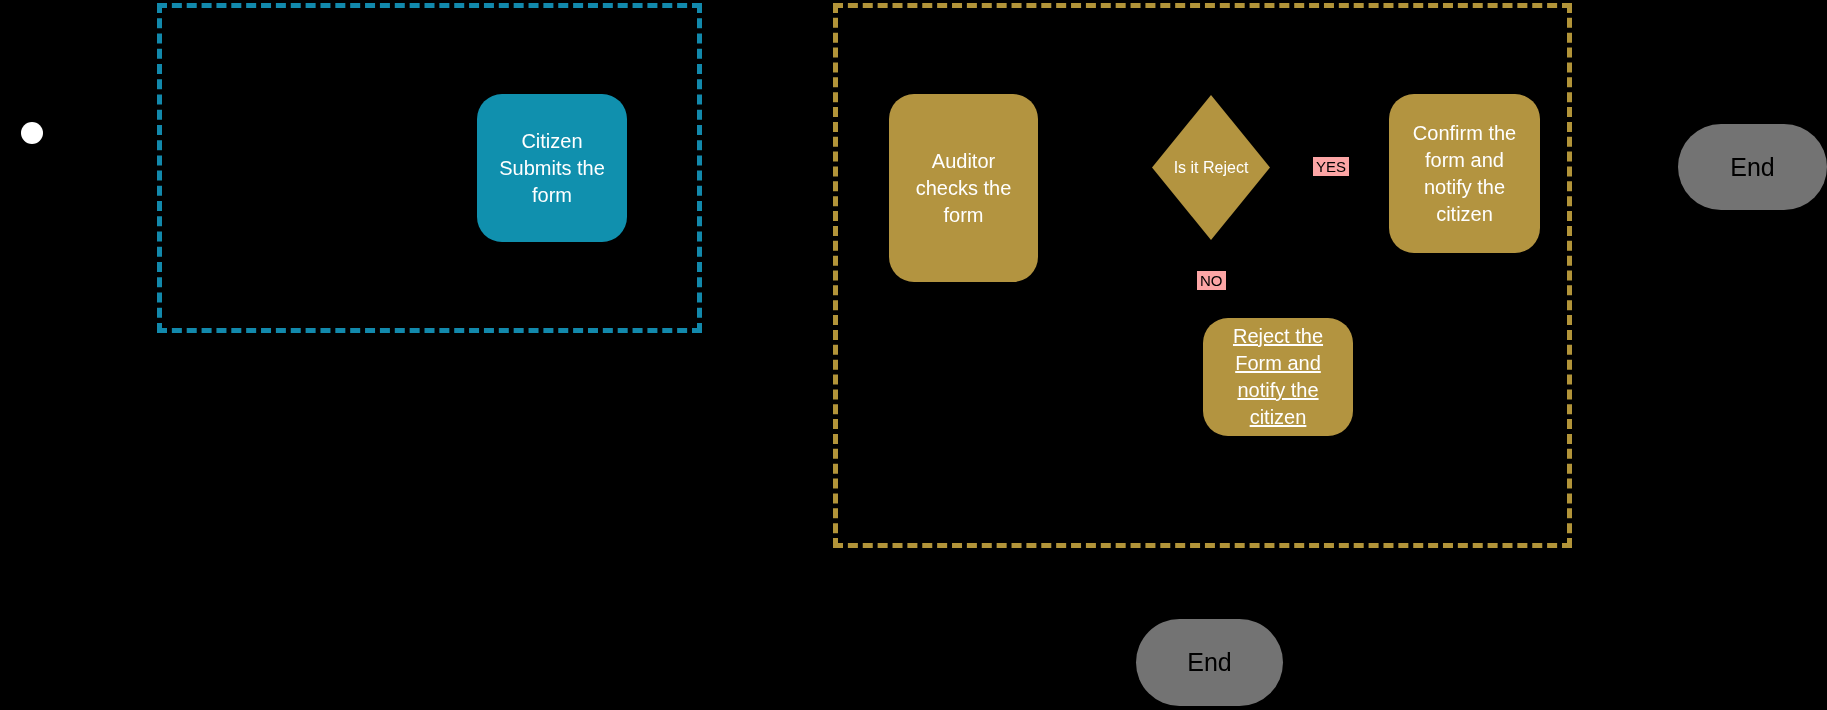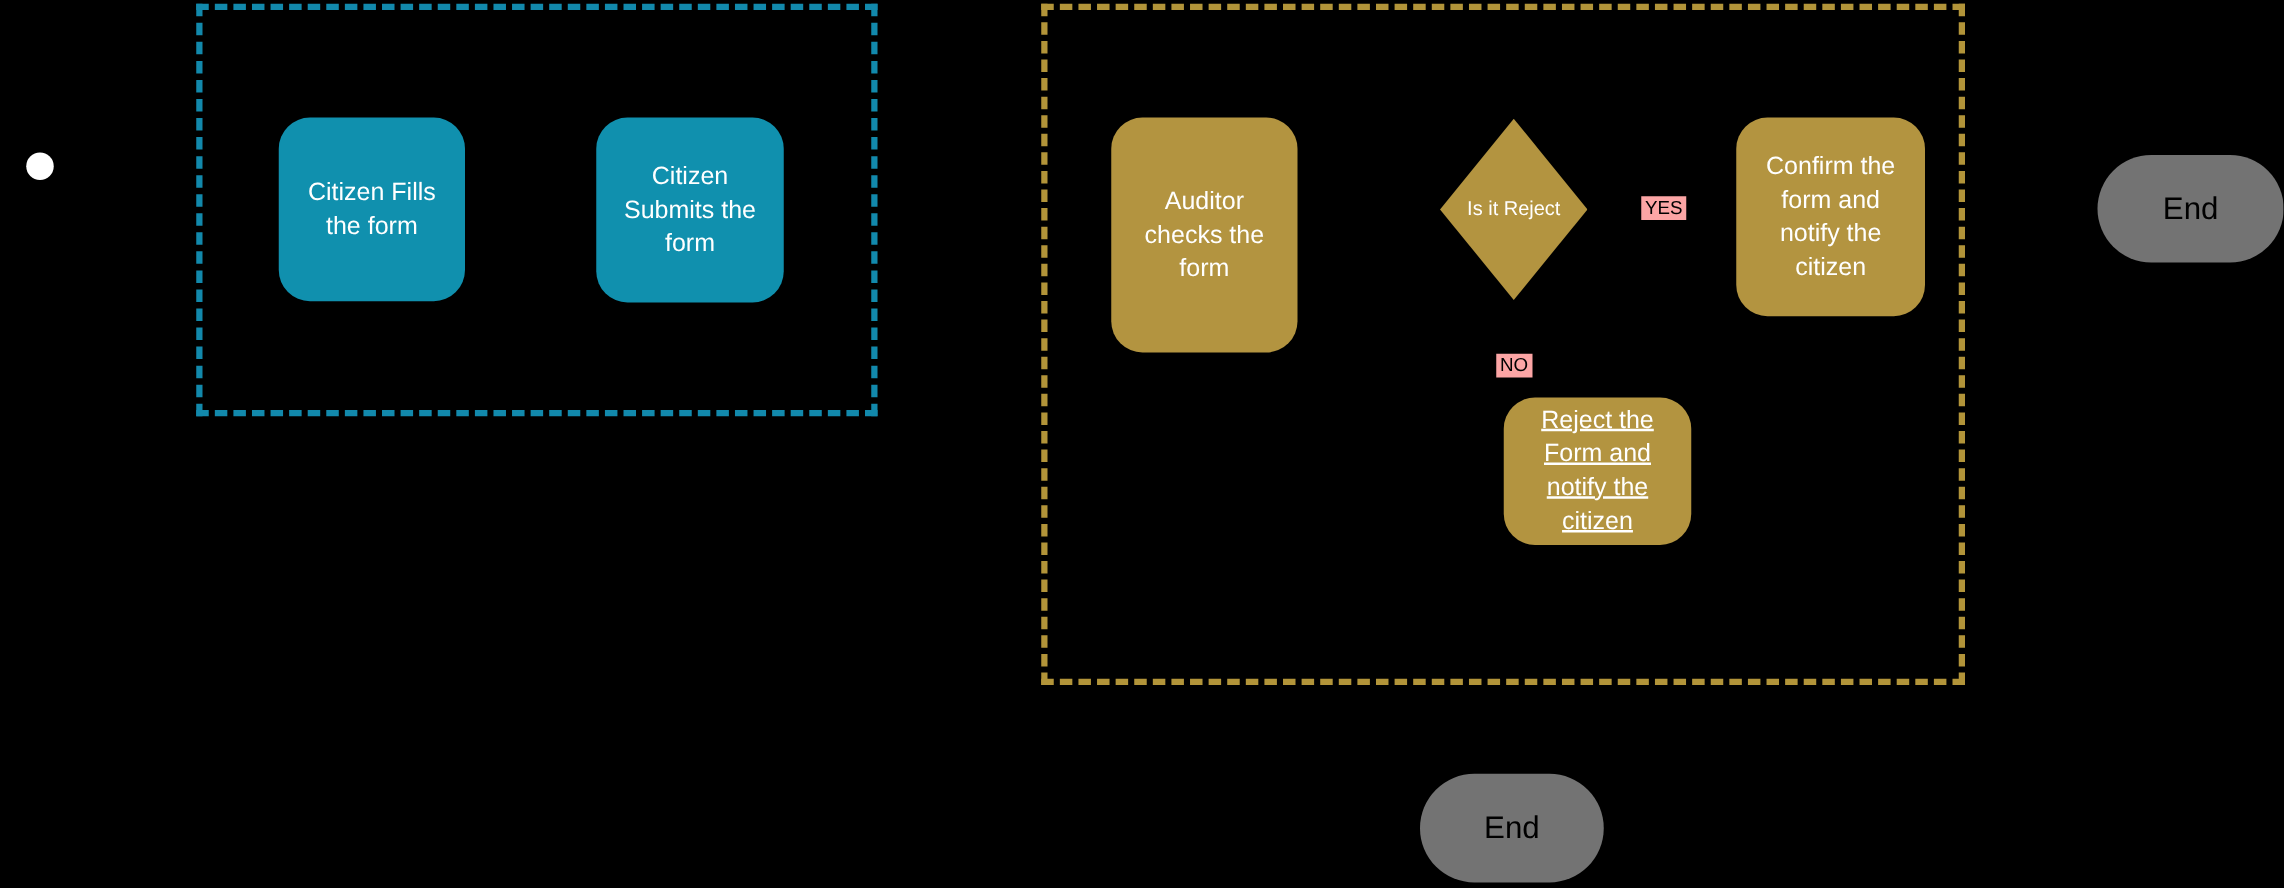--- a/index.html
+++ b/index.html
@@ -69,44 +69,40 @@
 <body>
 
 <div class="canvas">
 
   <div class="start-event" style="left:21px;top:122px;width:22px;height:22px;"></div>
 
   <div class="lane lane-citizen" style="left:157px;top:3px;width:545px;height:330px;"></div>
 
   <div class="lane lane-auditor" style="left:833px;top:3px;width:739px;height:545px;"></div>
 
-  <div class="task task-blue" style="left:223px;top:94px;width:149px;height:147px;">
-    <span class="shape-label">Citizen Fills
-the form</span>
-  </div>
 
   <div class="task task-blue" style="left:477px;top:94px;width:150px;height:148px;">
     <span class="shape-label">Citizen
 Submits the
 form</span>
   </div>
 
   <div class="task task-gold" style="left:889px;top:94px;width:149px;height:188px;">
     <span class="shape-label">Auditor
 checks the
 form</span>
   </div>
 
   <div class="gateway" style="left:1152px;top:95px;width:118px;height:145px;">
     <span class="shape-label">Is it Reject</span>
   </div>
 
   <div class="edge-label" style="left:1313px;top:157px;">YES</div>
 
-  <div class="edge-label" style="left:1197px;top:271px;margin-top:12px;">NO</div>
+  <div class="edge-label" style="left:1197px;top:271px;">NO</div>
 
   <div class="task task-gold" style="left:1389px;top:94px;width:151px;height:159px;">
     <span class="shape-label">Confirm the
 form and
 notify the
 citizen</span>
   </div>
 
   <div class="task task-gold" style="left:1203px;top:318px;width:150px;height:118px;text-decoration:underline;">
     <span class="shape-label">Reject the

